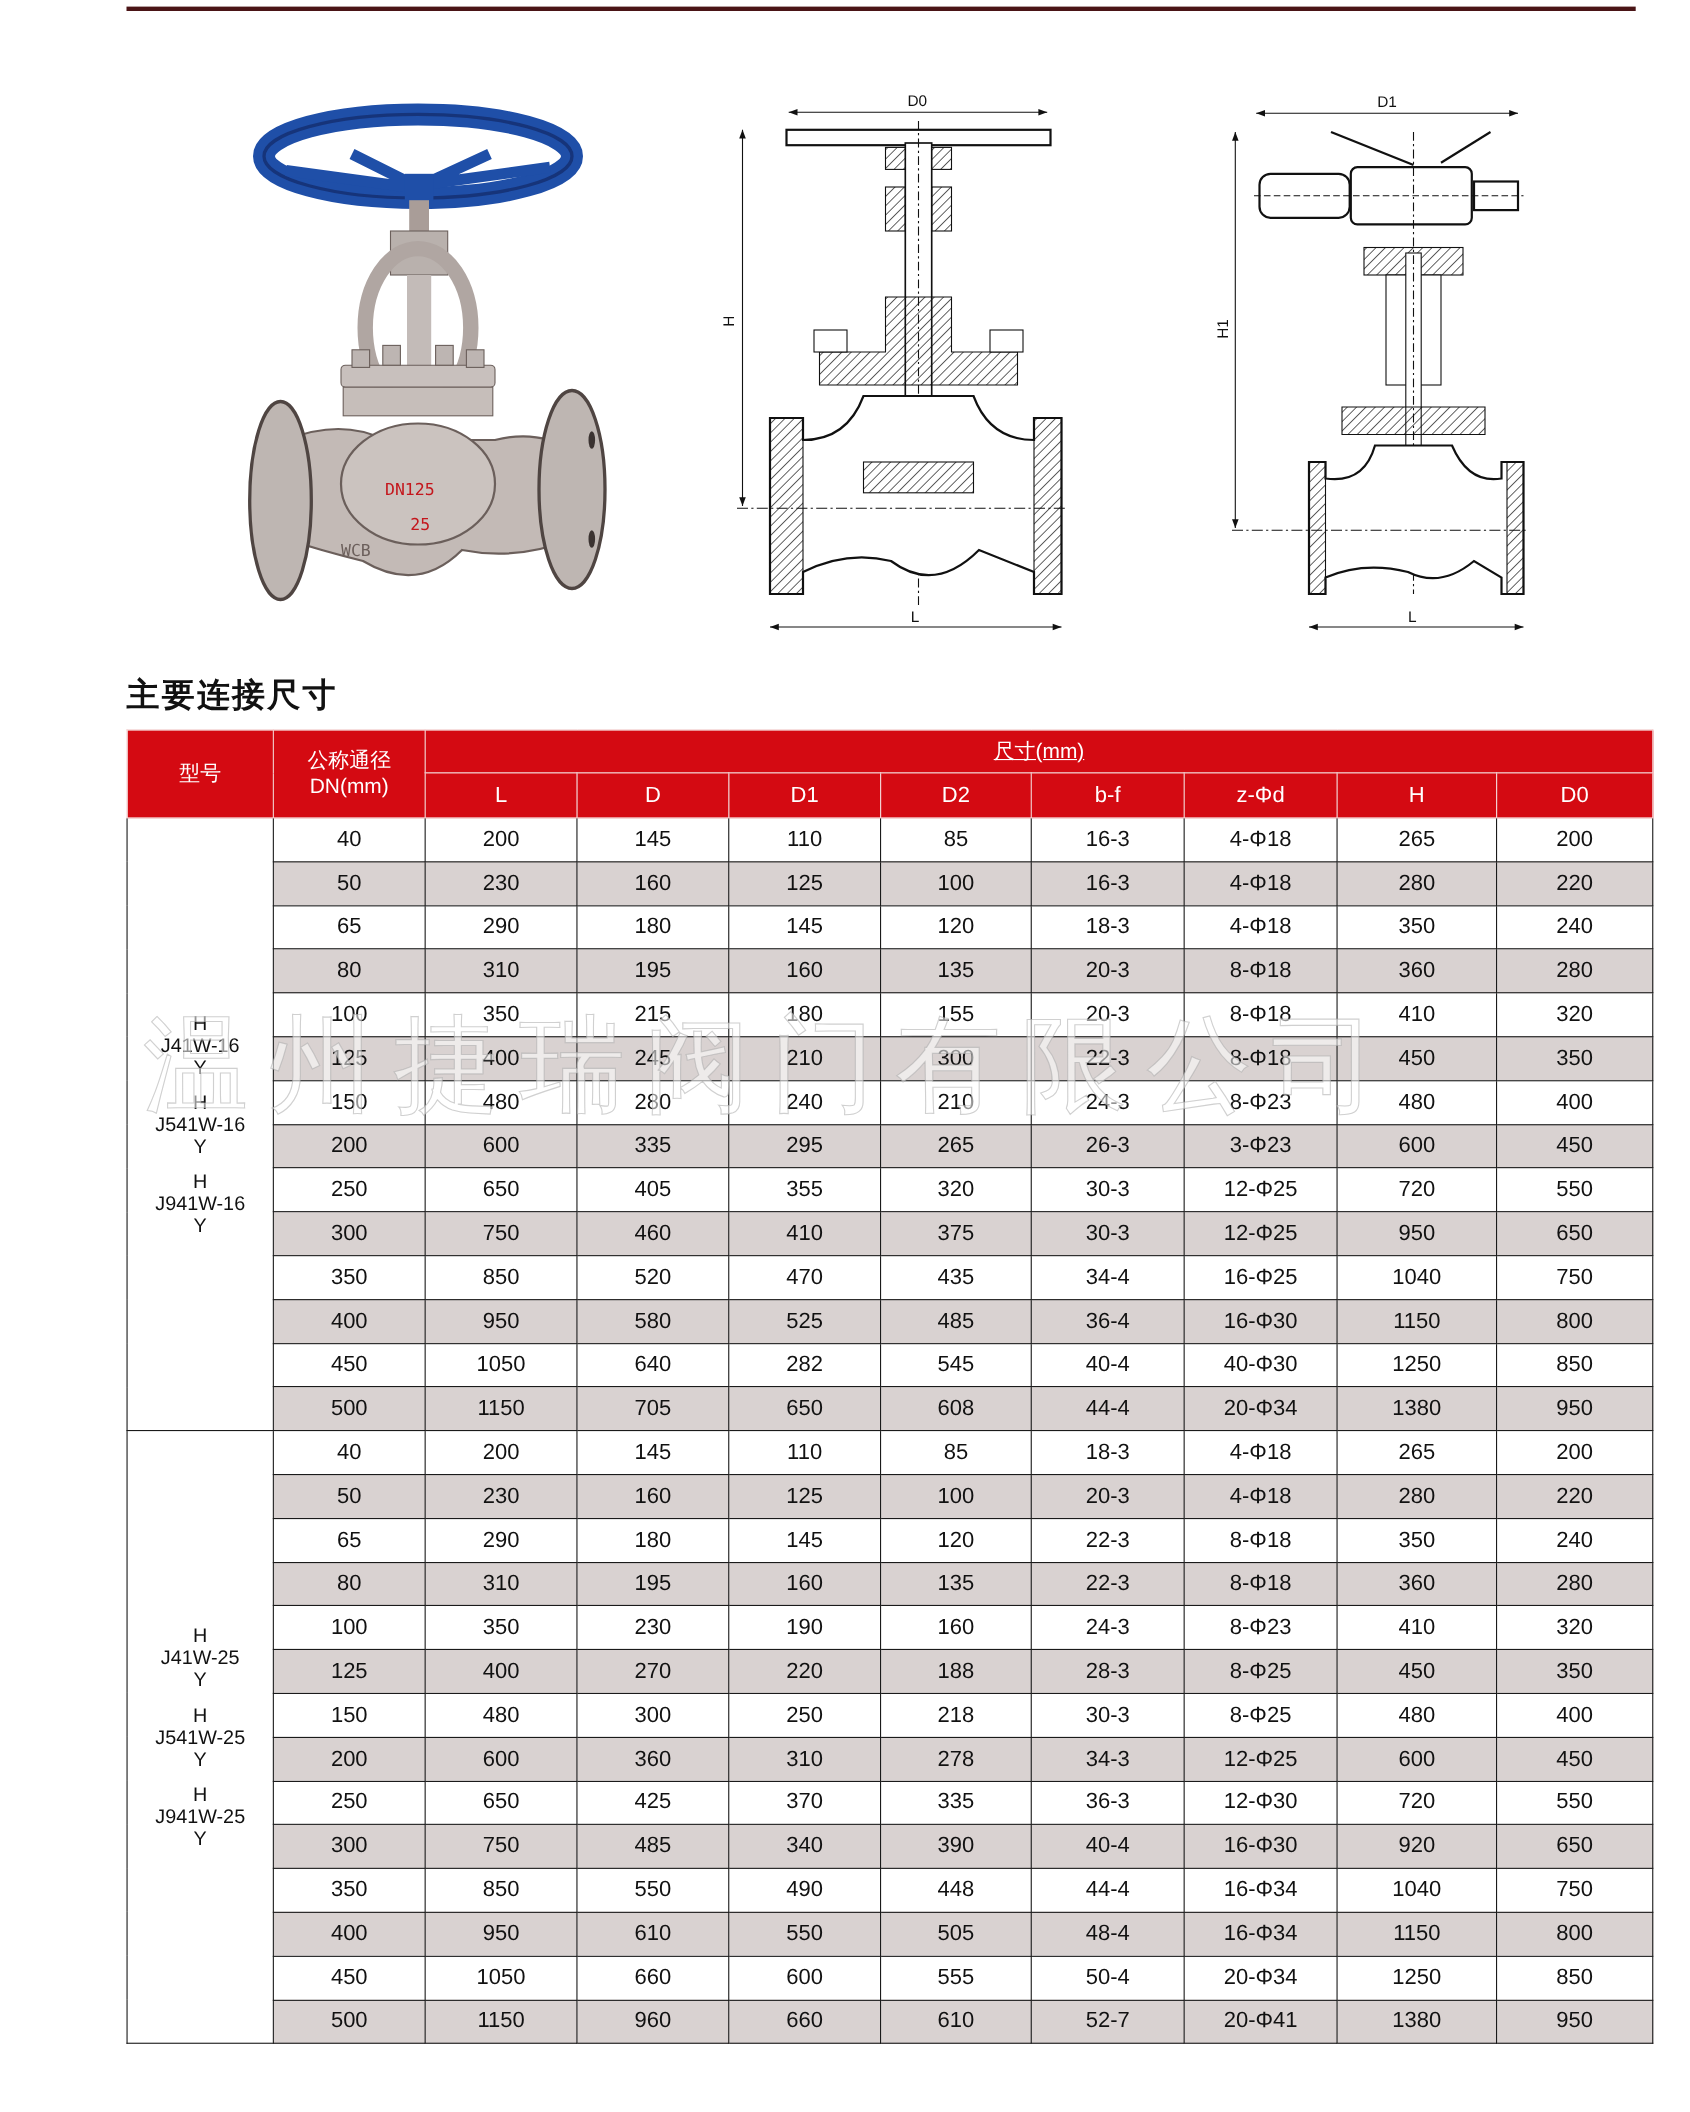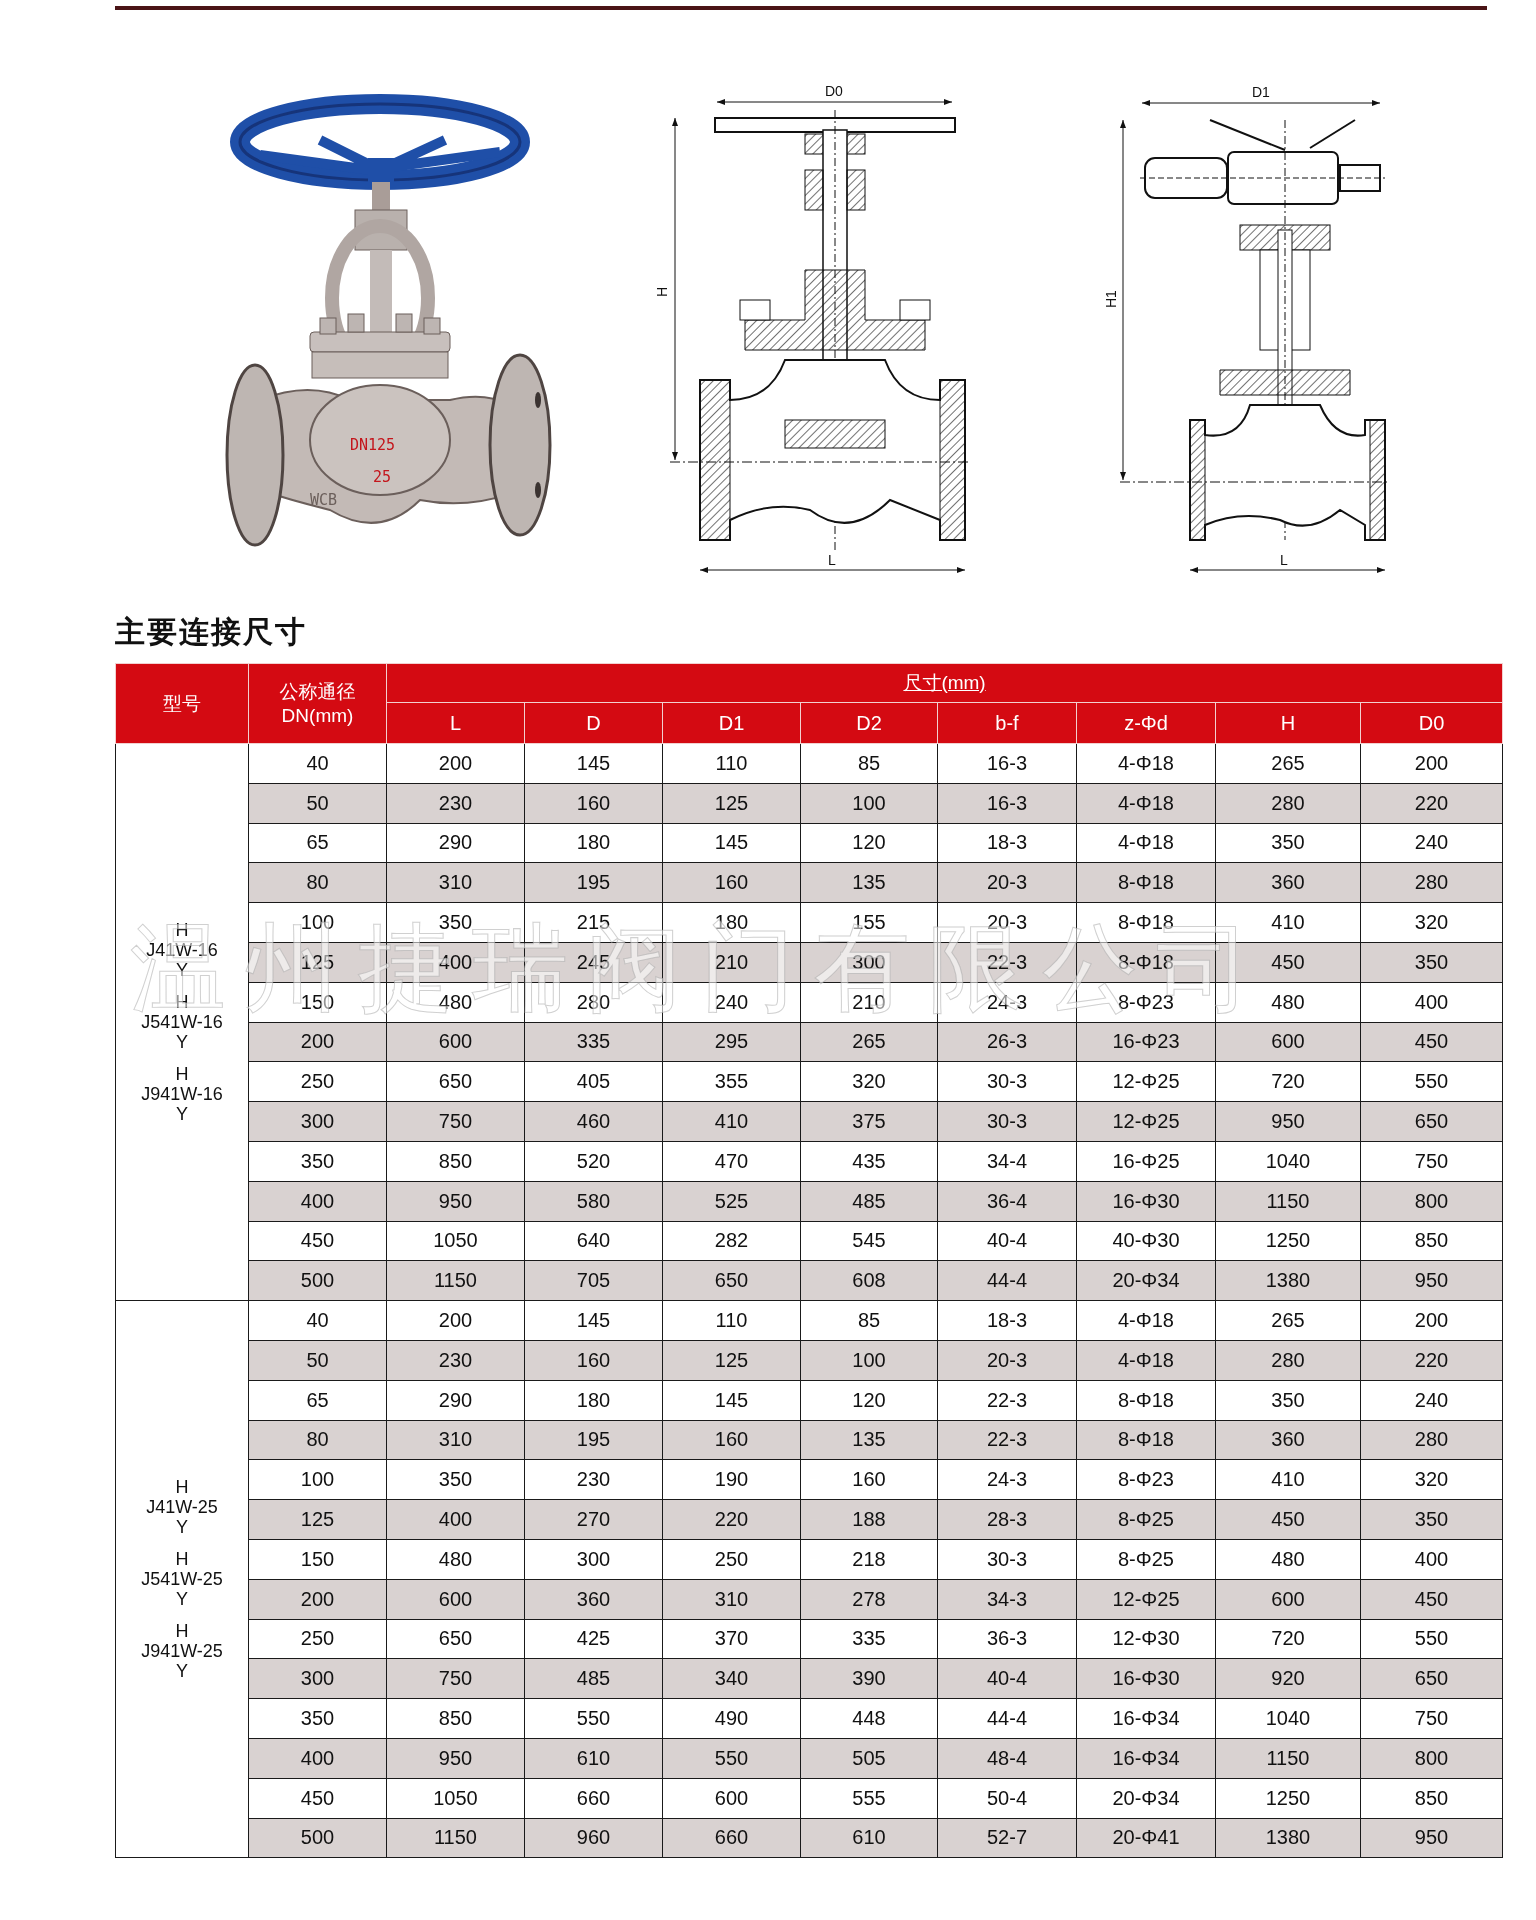--- a/index.html
+++ b/index.html
@@ -271,21 +271,21 @@
         <td class="val">480</td>
         <td class="val">400</td>
       </tr>
       <tr class="even">
         <td class="val">200</td>
         <td class="val">600</td>
         <td class="val">335</td>
         <td class="val">295</td>
         <td class="val">265</td>
         <td class="val">26-3</td>
-        <td class="val">16-Φ23</td>
+        <td class="val">3-Φ23</td>
         <td class="val">600</td>
         <td class="val">450</td>
       </tr>
       <tr class="odd">
         <td class="val">250</td>
         <td class="val">650</td>
         <td class="val">405</td>
         <td class="val">355</td>
         <td class="val">320</td>
         <td class="val">30-3</td>

